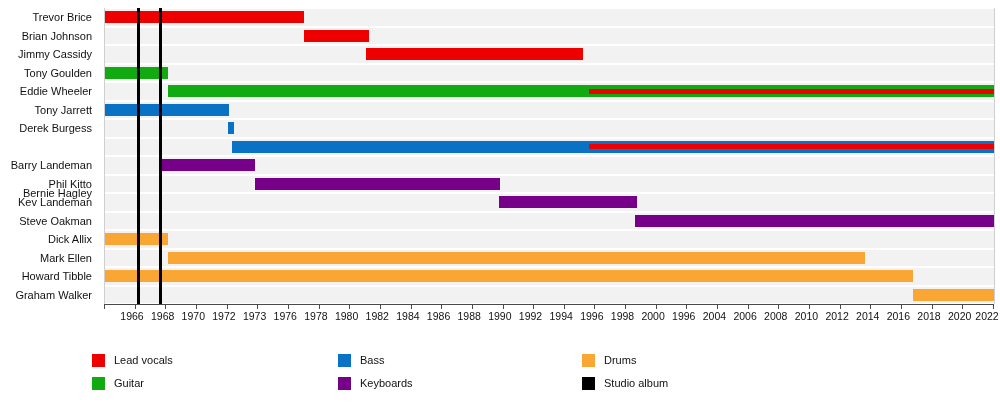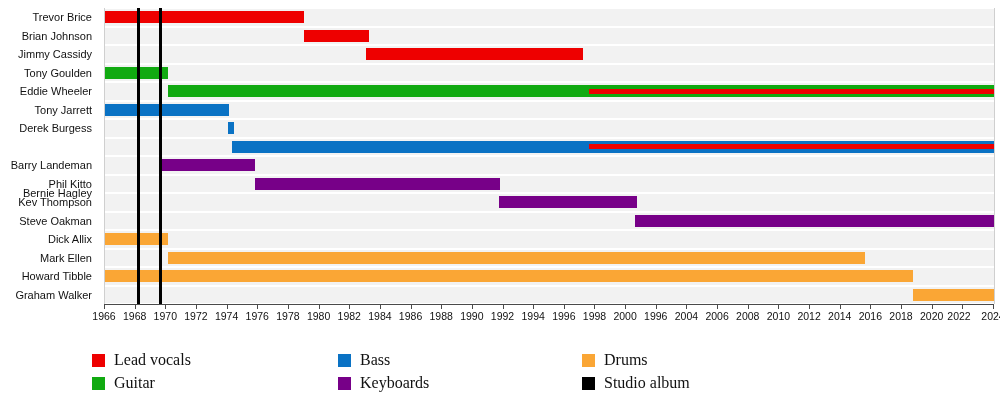--- a/index.html
+++ b/index.html
@@ -98,20 +98,21 @@
     height: 5px;
     background: #4a4a4a;
   }
   .tick-label {
     position: absolute;
     top: 6px;
     font-size: 10.5px;
     color: #111111;
     transform: translateX(-50%);
     white-space: nowrap;
+    margin-left: 28px;
   }
 
   
   .legend {
     position: absolute;
     left: 0;
     top: 344px;
     width: 1000px;
     height: 70px;
   }
@@ -121,43 +122,42 @@
     align-items: center;
     height: 16px;
   }
   .legend-swatch {
     width: 13px;
     height: 13px;
     margin-right: 9px;
     flex: 0 0 auto;
   }
   .legend-text {
-    font-size: 16px;
+    font-size: 11px;
     color: #111111;
     white-space: nowrap;
-    font-family: Liberation Serif, serif;
   }
 </style>
 </head>
 <body>
 
 <div id="chart-root">
 
   <div class="names-col">
       <div class="name-cell" style="top: 0px;">Trevor Brice</div>
       <div class="name-cell" style="top: 18.5px;">Brian Johnson</div>
       <div class="name-cell" style="top: 37px;">Jimmy Cassidy</div>
       <div class="name-cell" style="top: 55.5px;">Tony Goulden</div>
       <div class="name-cell" style="top: 74px;">Eddie Wheeler</div>
       <div class="name-cell" style="top: 92.5px;">Tony Jarrett</div>
       <div class="name-cell" style="top: 111px; margin-left: 8px;">Derek Burgess</div>
       <div class="name-cell" style="top: 146px; margin-top: 30px;">Bernie Hagley</div>
       <div class="name-cell" style="top: 148px;">Barry Landeman</div>
       <div class="name-cell" style="top: 166.5px;">Phil Kitto</div>
-      <div class="name-cell" style="top: 185px;">Kev Thompson</div>
+      <div class="name-cell" style="top: 185px;">Kev Landeman</div>
       <div class="name-cell" style="top: 203.5px;">Steve Oakman</div>
       <div class="name-cell" style="top: 222px;">Dick Allix</div>
       <div class="name-cell" style="top: 240.5px;">Mark Ellen</div>
       <div class="name-cell" style="top: 259px;">Howard Tibble</div>
       <div class="name-cell" style="top: 277.5px;">Graham Walker</div>
     </div>
 
   <div class="plot-area">
       <div class="row-band" style="top: 0px;"></div>
       <div class="row-band" style="top: 18.5px;"></div>
@@ -201,21 +201,21 @@
     <div class="axis-line"></div>
   <div class="tick" style="left: 0px;"></div>
       <div class="tick-label" style="left: 0px;">1966</div>
       <div class="tick" style="left: 30.6552px;"></div>
       <div class="tick-label" style="left: 30.6552px;">1968</div>
       <div class="tick" style="left: 61.3103px;"></div>
       <div class="tick-label" style="left: 61.3103px;">1970</div>
       <div class="tick" style="left: 91.9655px;"></div>
       <div class="tick-label" style="left: 91.9655px;">1972</div>
       <div class="tick" style="left: 122.621px;"></div>
-      <div class="tick-label" style="left: 122.621px;">1974</div>
+      <div class="tick-label" style="left: 122.621px;">1973</div>
       <div class="tick" style="left: 153.276px;"></div>
       <div class="tick-label" style="left: 153.276px;">1976</div>
       <div class="tick" style="left: 183.931px;"></div>
       <div class="tick-label" style="left: 183.931px;">1978</div>
       <div class="tick" style="left: 214.586px;"></div>
       <div class="tick-label" style="left: 214.586px;">1980</div>
       <div class="tick" style="left: 245.241px;"></div>
       <div class="tick-label" style="left: 245.241px;">1982</div>
       <div class="tick" style="left: 275.897px;"></div>
       <div class="tick-label" style="left: 275.897px;">1984</div>

